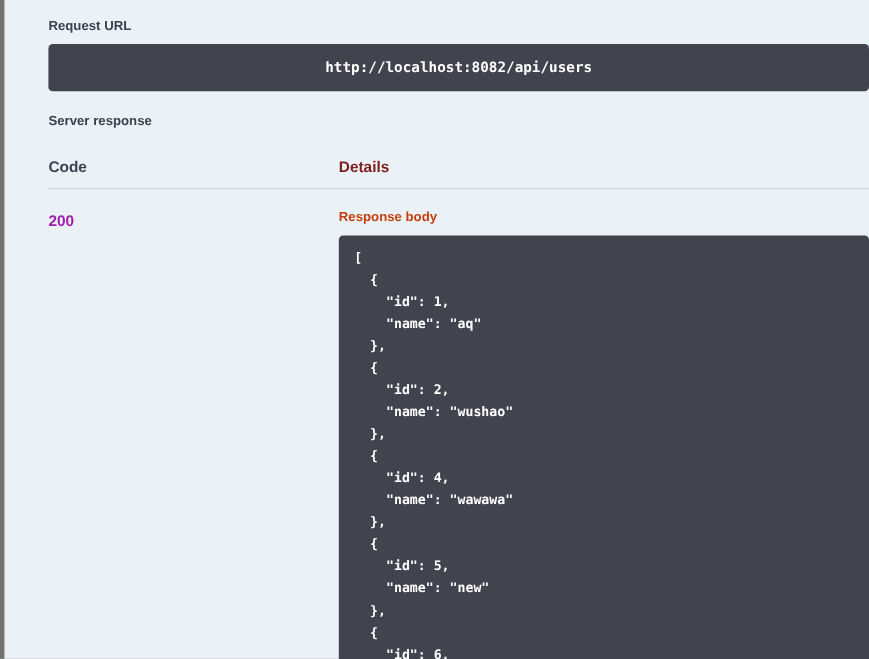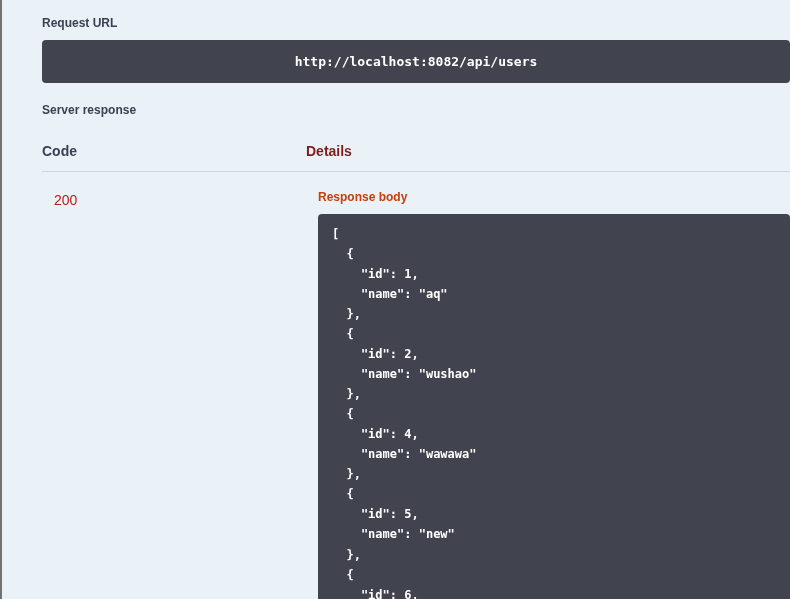--- a/index.html
+++ b/index.html
@@ -9,21 +9,21 @@
     }
     body {
       font-family: -apple-system, BlinkMacSystemFont, "Segoe UI", sans-serif;
       background: #eaf1f7;
       width: 790px;
       height: 599px;
       overflow: hidden;
       position: relative;
     }
     .container {
-      border-left: 2px solid #737373;
+      border-left: 4px solid #737373;
       height: 599px;
       padding-left: 0;
     }
     .inner {
       padding: 16px 0 0 40px;
     }
     .section-label {
       font-size: 12px;
       font-weight: 700;
       color: #3b4151;
@@ -60,24 +60,23 @@
       font-weight: 700;
       color: #7f1d1d;
     }
     .response-row {
       display: flex;
       align-items: flex-start;
     }
     .code-col {
       width: 264px;
       font-size: 14px;
-      font-weight: 400;
-      color: #b91c1c;
+      font-weight: 700;
+      color: #a21caf;
       padding-top: 2px;
-      margin-left: 12px;
     }
     .details-col {
       flex: 1;
     }
     .body-label {
       font-size: 12px;
       font-weight: 700;
       color: #c2410c;
       margin-bottom: 10px;
     }

